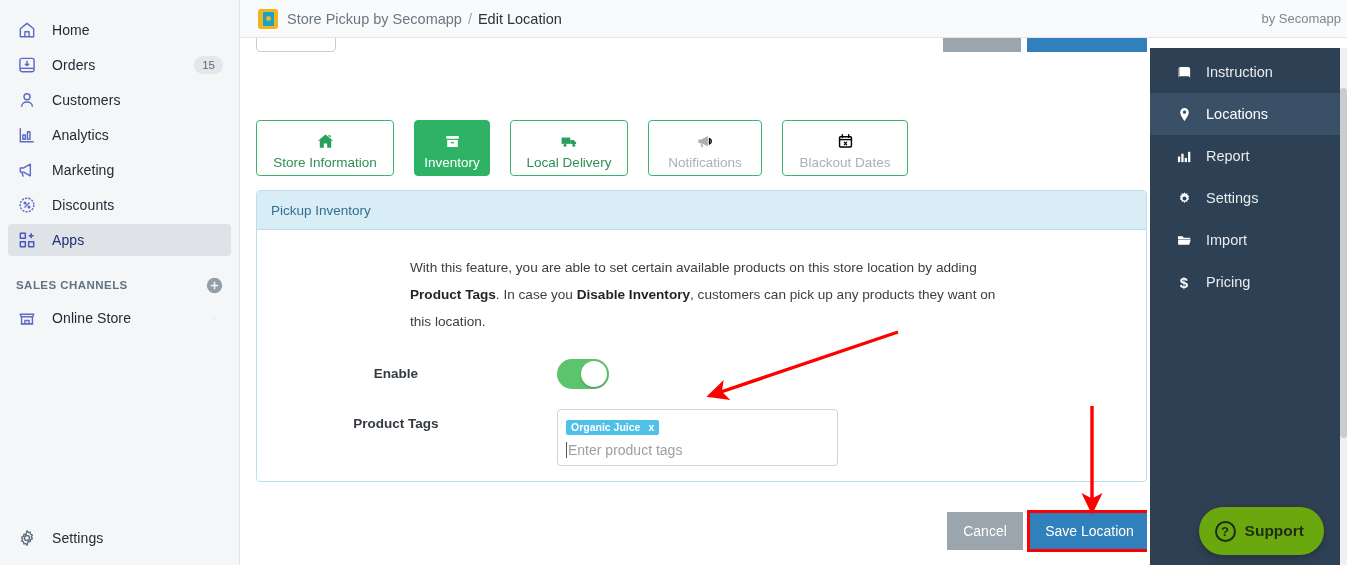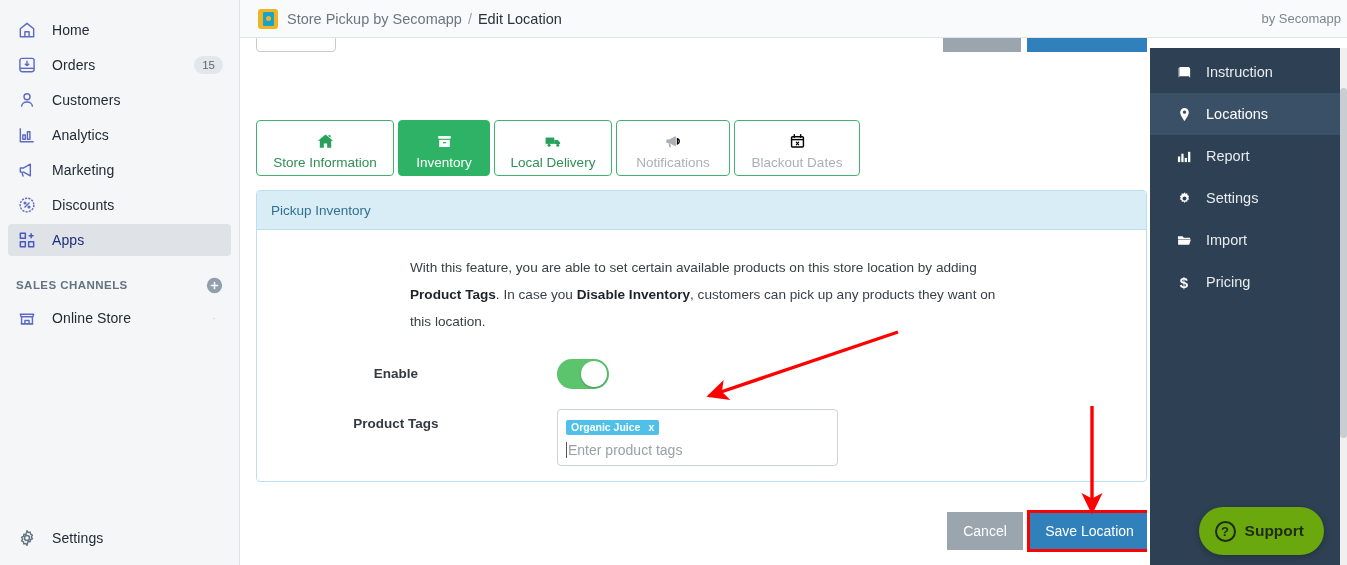--- a/index.html
+++ b/index.html
@@ -94,31 +94,31 @@
 
   #plan-banner {
     position:absolute; left:16px; top:32px; width:891px; height:40px;
     background:#6dc6ea; display:flex; align-items:center;
   }
   #plan-banner span {
     margin-left:12px; color:#fbee21; font-size:13px; font-weight:bold; font-style:italic;
   }
 
   
-  #tabs { position:absolute; left:16px; top:82px; display:flex; gap:4px; }
+  #tabs { position:absolute; left:16px; top:82px; display:flex; gap:20px; }
   .tab {
     border:1px solid #3eb370; border-radius:4px; background:#fff;
     width:138px; height:56px; display:flex; flex-direction:column;
     align-items:center; justify-content:center; cursor:pointer; padding-top:2px;
   }
   .tab .tico { height:22px; display:flex; align-items:flex-end; justify-content:center; }
   .tab .tico svg { fill:#28a05b; }
   .tab .tlabel { font-size:13.5px; color:#2f8f55; margin-top:5px; line-height:1; }
   .tab.w-pickups { width:82px; }
-  .tab.w-inventory { width:92px; }
+  .tab.w-inventory { width:76px; }
   .tab.w-local { width:118px; }
   .tab.w-notif { width:114px; }
   .tab.w-blackout { width:126px; }
   .tab.active { background:#2eb265; border-color:#2eb265; }
   .tab.active .tlabel { color:#ffffff; }
   .tab.active .tico svg { fill:#ffffff; }
   .tab.disabled .tlabel { color:#a9b0b5; }
   .tab.disabled .tico svg { fill:#a9b0b5; }
 
   

